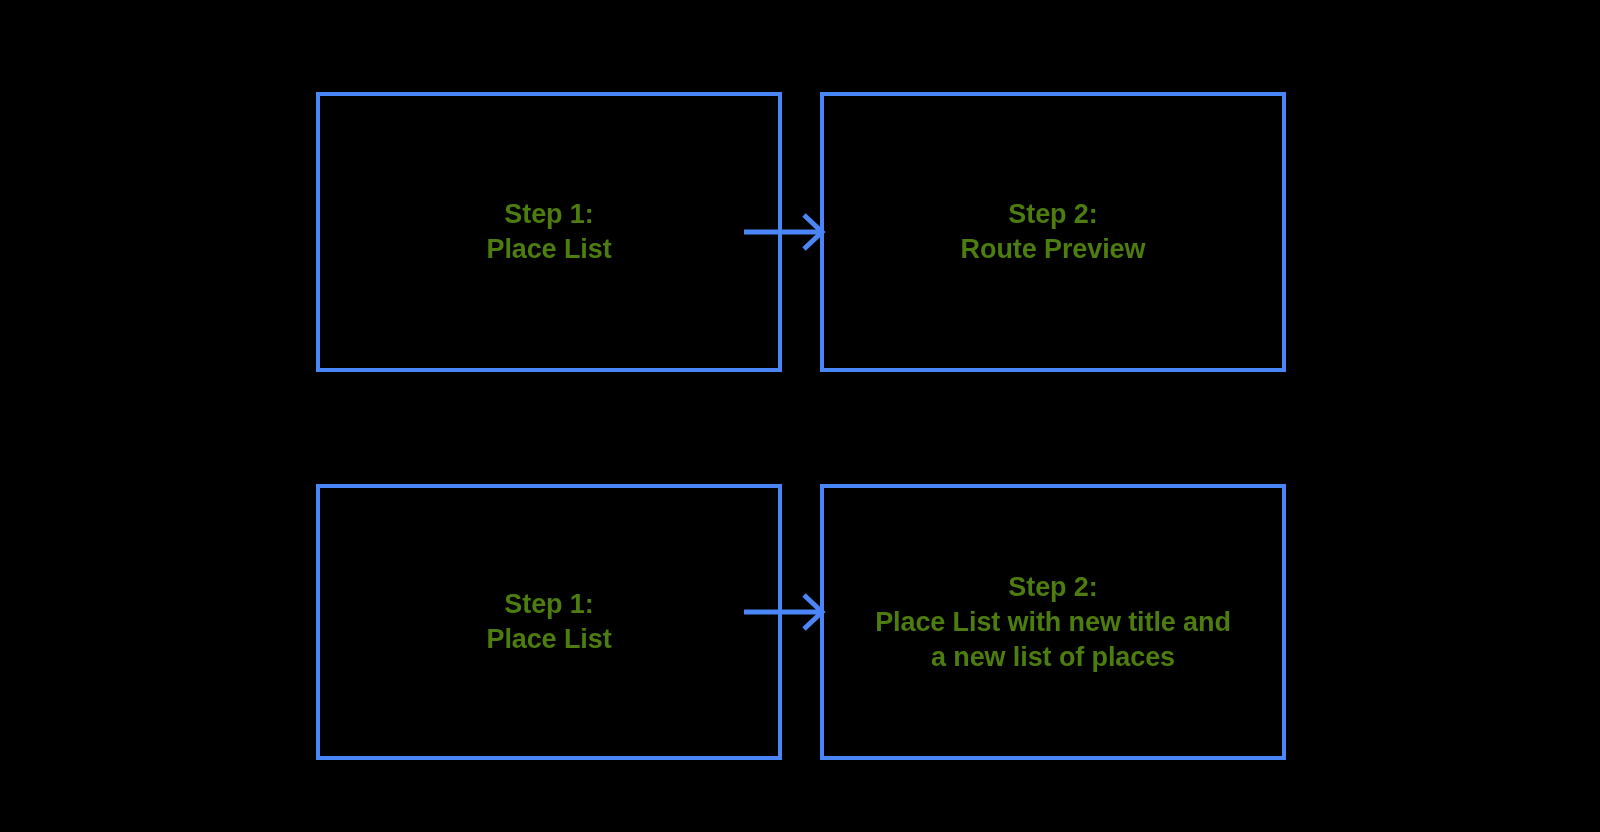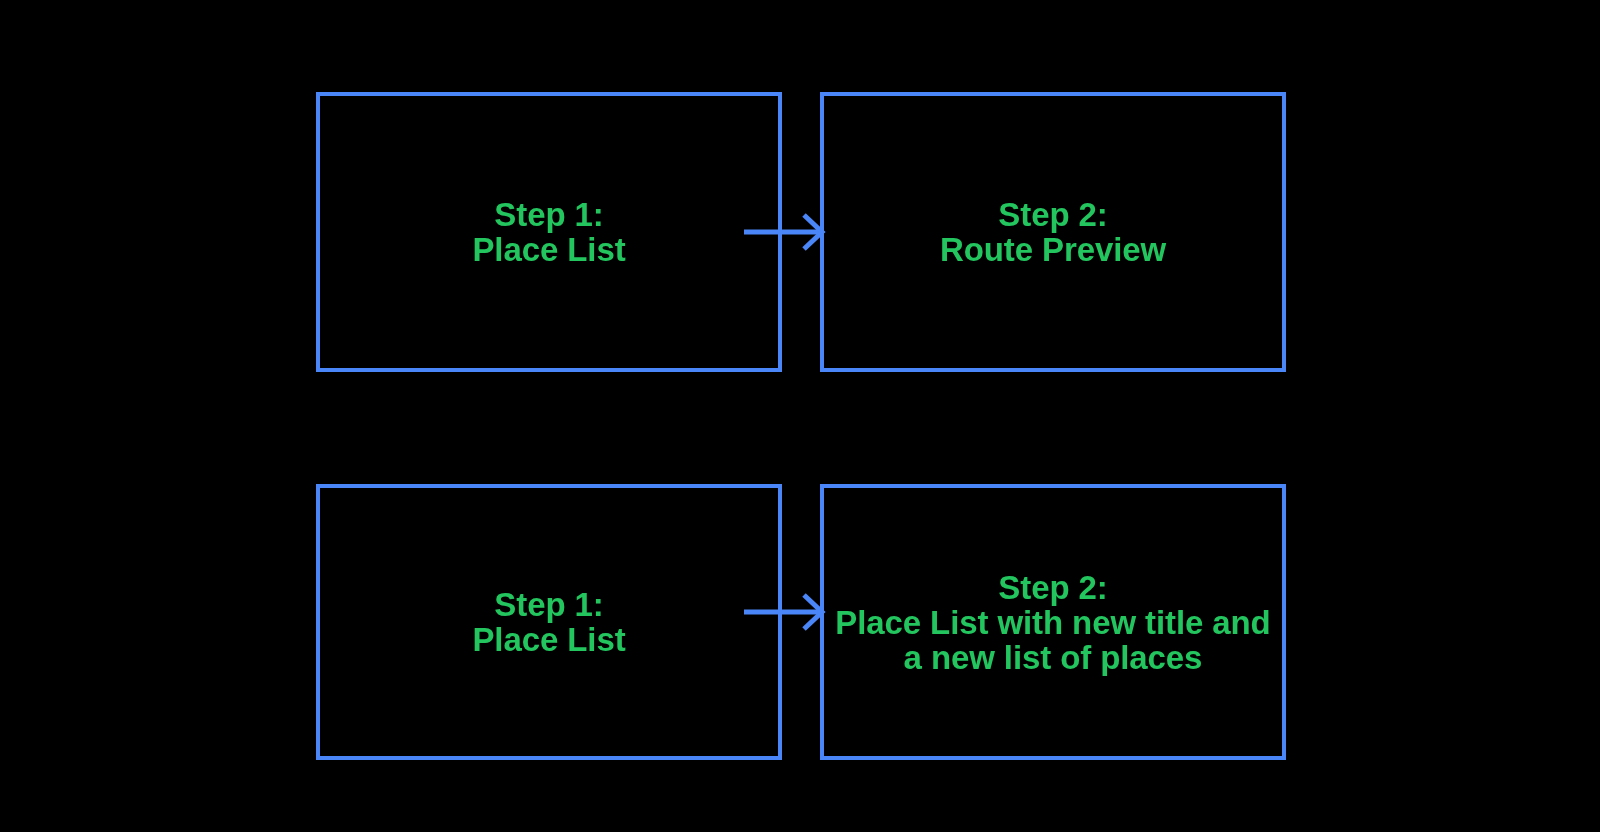--- a/index.html
+++ b/index.html
@@ -28,24 +28,24 @@
     box-sizing: border-box;
     border: 4px solid #4a86f7;
     background: transparent;
     display: flex;
     align-items: center;
     justify-content: center;
     text-align: center;
   }
 
   .box-label {
-    color: #22c55e;
+    color: #4d7c0f;
     font-family: "Liberation Sans", sans-serif;
     font-weight: bold;
-    font-size: 33px;
+    font-size: 27px;
     line-height: 35px;
     letter-spacing: -0.1px;
     white-space: pre-line;
     padding: 0 10px;
   }
 
   
   #box-r1-step1 { left: 316px; top: 92px;  width: 466px; height: 280px; }
   #box-r1-step2 { left: 820px; top: 92px;  width: 466px; height: 280px; }
 

